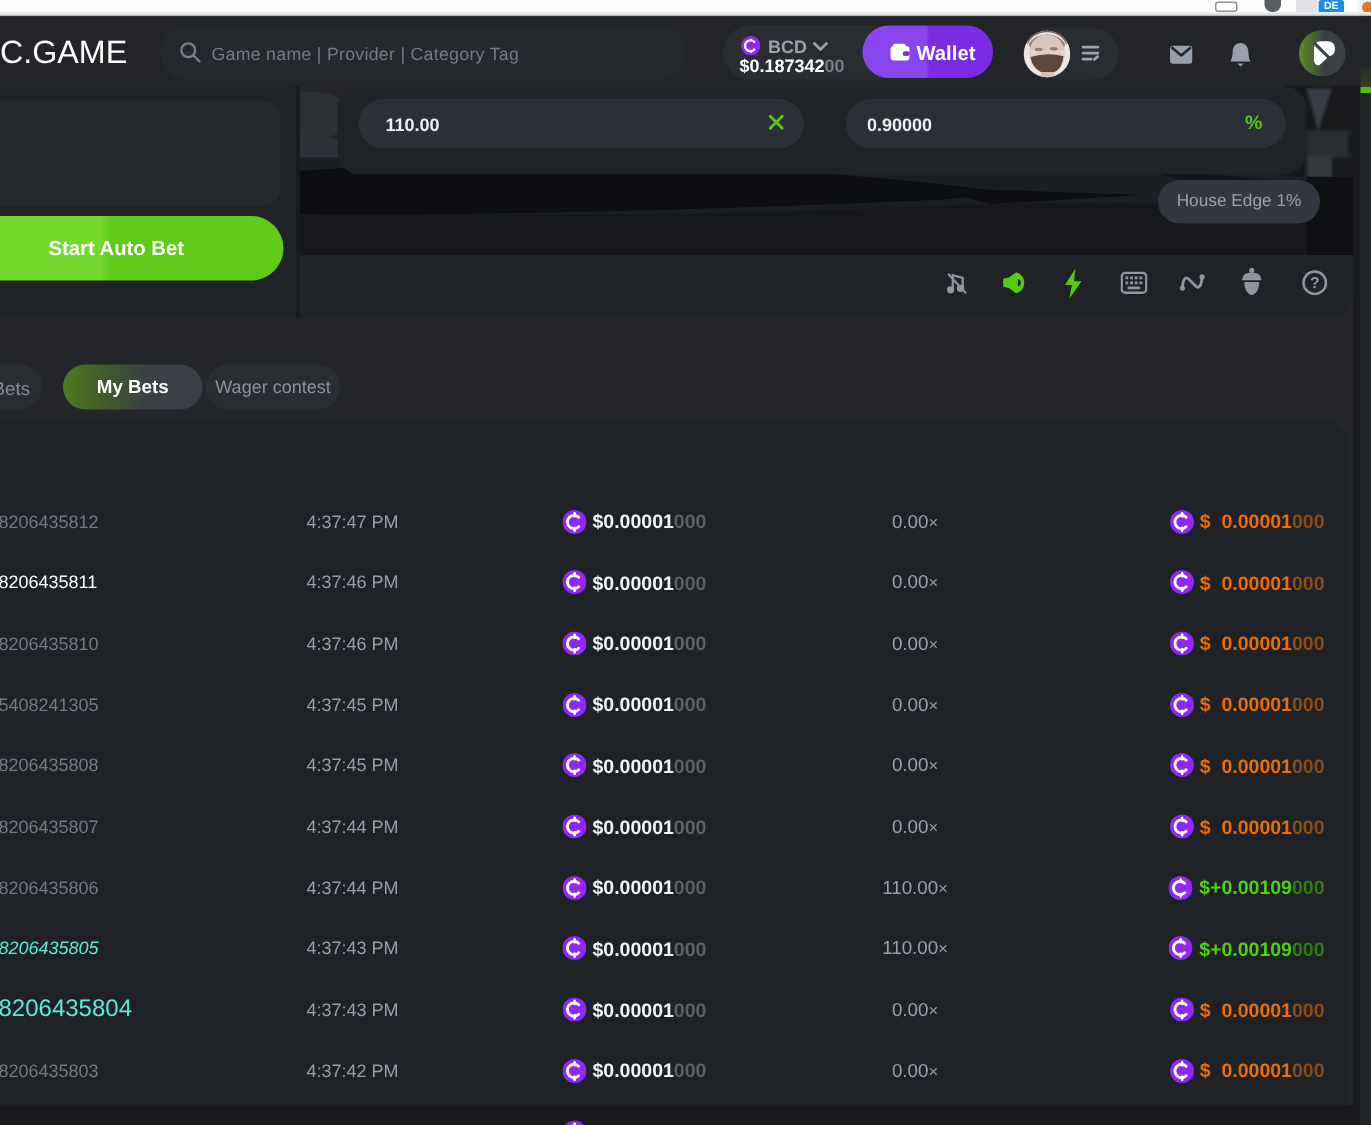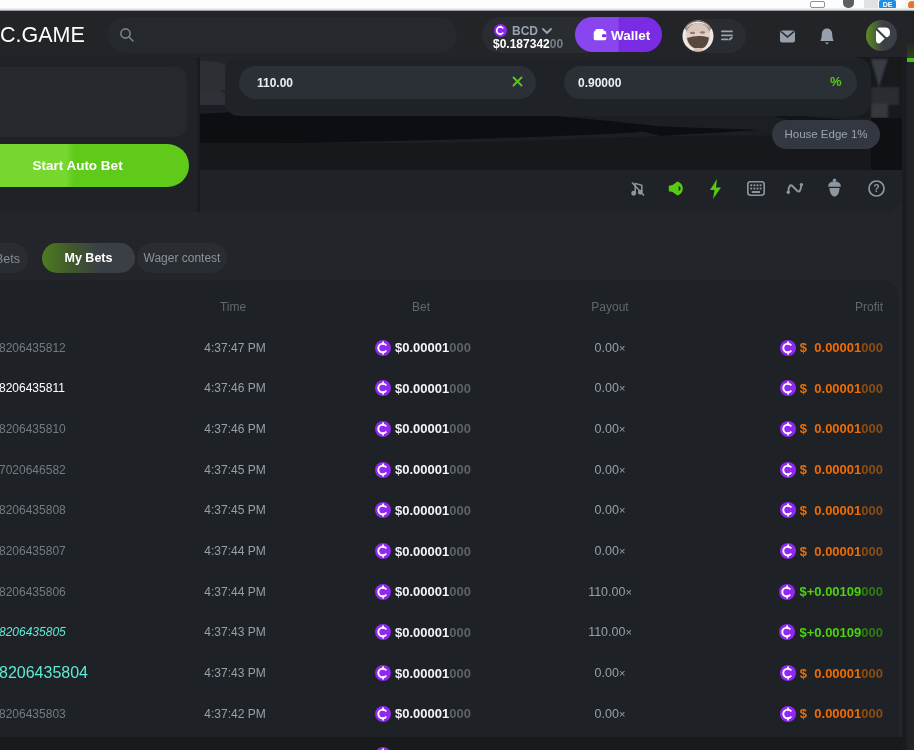--- a/index.html
+++ b/index.html
@@ -21,20 +21,21 @@
   <div class="abs" style="left:0;top:8px;width:914px;height:3px;background:linear-gradient(180deg,#f1f3f4 0%,#d8dadd 70%,#555 100%);"></div>
 
   <div class="abs" id="navbar" style="left:0;top:11px;width:914px;height:46px;background:#222428;"></div>
   <div class="abs" style="left:0px;top:23px;color:#fff;font-size:21.5px;font-weight:normal;letter-spacing:0px;">C.GAME</div>
 
   <div class="abs" style="left:107px;top:17px;width:350px;height:36px;background:#25282c;border-radius:18px;"></div>
   <svg class="abs" style="left:119px;top:27px;" width="16" height="16" viewBox="0 0 16 16">
       <circle cx="6.5" cy="6.5" r="4.6" fill="none" stroke="#78828c" stroke-width="1.6"></circle>
       <line x1="10" y1="10" x2="14" y2="14" stroke="#78828c" stroke-width="1.6" stroke-linecap="round"></line>
     </svg>
+  <div class="abs" style="left:141px;top:29px;color:#747e89;font-size:11.8px;letter-spacing:0.2px;">Game name | Provider | Category Tag</div>
 
   <div class="abs" style="left:482px;top:17px;width:120px;height:36px;background:#292c30;border-radius:18px;"></div>
   <svg class="abs" style="left:494px;top:24px;" width="13" height="13" viewBox="0 0 16 16">
       <circle cx="8" cy="8" r="8" fill="#9127f2"></circle>
       <path d="M10.8 4.9 A4.4 4.4 0 1 0 10.8 11.1" fill="none" stroke="#fff" stroke-width="2" stroke-linecap="round"></path>
       <line x1="8.1" y1="2.2" x2="8.1" y2="4.2" stroke="#fff" stroke-width="1.8"></line>
       <line x1="8.1" y1="11.8" x2="8.1" y2="13.8" stroke="#fff" stroke-width="1.8"></line>
     </svg>
   <div class="abs" style="left:512px;top:24px;color:#99a4af;font-size:12px;font-weight:bold;">BCD</div>
   <svg class="abs" style="left:541px;top:27px;" width="12" height="8" viewBox="0 0 12 8">
@@ -207,26 +208,20 @@
     </svg>
 
   <div class="abs" style="left:-40px;top:243px;width:68px;height:30px;background:#292c31;border-radius:15px;"></div>
   <div class="abs" style="left:-5px;top:252px;color:#848c96;font-size:12.5px;">Bets</div>
   <div class="abs" style="left:42px;top:243px;width:93px;height:30px;border-radius:15px;background:linear-gradient(90deg,#4d7c21 0%,#41582b 32%,#3a3f46 62%,#3a3f46 100%);"></div>
   <div class="abs" style="left:42px;top:251px;width:93px;text-align:center;color:#fff;font-size:12.5px;font-weight:bold;">My Bets</div>
   <div class="abs" style="left:137px;top:243px;width:90px;height:30px;background:#292c31;border-radius:15px;"></div>
   <div class="abs" style="left:137px;top:251px;width:90px;text-align:center;color:#8b939d;font-size:12px;">Wager contest</div>
 
   <div class="abs" style="left:-20px;top:280px;width:919px;height:470px;background:#1e2125;border-radius:18px;"></div>
-  <div class="abs" id="thead" style="left:0;top:300px;width:899px;height:14px;color:#60686f;font-size:12px;">
-    <div class="abs" style="left:153px;width:160px;text-align:center;">Time</div>
-    <div class="abs" style="left:341px;width:160px;text-align:center;">Bet</div>
-    <div class="abs" style="left:530px;width:160px;text-align:center;">Payout</div>
-    <div class="abs" style="left:700px;width:183px;text-align:right;">Profit</div>
-  </div>
   <div id="rows">
   <div class="abs" style="left:-1px;top:340.5px;color:#737b85;font-size:12px;line-height:14px;">8206435812</div>
   <div class="abs" style="left:155px;top:340.5px;width:160px;text-align:center;color:#95a0ab;font-size:12px;line-height:14px;">4:37:47 PM</div>
   <div class="abs" style="left:375px;top:339.5px;width:200px;height:16px;display:flex;align-items:center;">
         <svg width="16" height="16" viewBox="0 0 16 16" style="flex:none;">
           <circle cx="8" cy="8" r="8" fill="#9127f2"></circle>
           <path d="M10.8 4.9 A4.4 4.4 0 1 0 10.8 11.1" fill="none" stroke="#fff" stroke-width="1.9" stroke-linecap="round"></path>
           <line x1="8.1" y1="2.2" x2="8.1" y2="4.2" stroke="#fff" stroke-width="1.7" stroke-linecap="round"></line>
           <line x1="8.1" y1="11.8" x2="8.1" y2="13.8" stroke="#fff" stroke-width="1.7" stroke-linecap="round"></line>
         </svg>
@@ -280,21 +275,21 @@
   <div class="abs" style="left:700px;top:420.9px;width:183px;height:16px;display:flex;align-items:center;justify-content:flex-end;font-size:13px;">
         <svg width="16" height="16" viewBox="0 0 16 16" style="flex:none;">
           <circle cx="8" cy="8" r="8" fill="#9127f2"></circle>
           <path d="M10.8 4.9 A4.4 4.4 0 1 0 10.8 11.1" fill="none" stroke="#fff" stroke-width="1.9" stroke-linecap="round"></path>
           <line x1="8.1" y1="2.2" x2="8.1" y2="4.2" stroke="#fff" stroke-width="1.7" stroke-linecap="round"></line>
           <line x1="8.1" y1="11.8" x2="8.1" y2="13.8" stroke="#fff" stroke-width="1.7" stroke-linecap="round"></line>
         </svg>
         <span style="margin-left:4px;"></span>
         <span style="color:#ef6c00;font-weight:bold;">$&nbsp;&nbsp;0.00001<span style="color:#8a4d12;">000</span></span>
       </div>
-  <div class="abs" style="left:-1px;top:462.6px;color:#737b85;font-size:12px;line-height:14px;">7020646582</div>
+  <div class="abs" style="left:-1px;top:462.6px;color:#737b85;font-size:12px;line-height:14px;">5408241305</div>
   <div class="abs" style="left:155px;top:462.6px;width:160px;text-align:center;color:#95a0ab;font-size:12px;line-height:14px;">4:37:45 PM</div>
   <div class="abs" style="left:375px;top:461.6px;width:200px;height:16px;display:flex;align-items:center;">
         <svg width="16" height="16" viewBox="0 0 16 16" style="flex:none;">
           <circle cx="8" cy="8" r="8" fill="#9127f2"></circle>
           <path d="M10.8 4.9 A4.4 4.4 0 1 0 10.8 11.1" fill="none" stroke="#fff" stroke-width="1.9" stroke-linecap="round"></path>
           <line x1="8.1" y1="2.2" x2="8.1" y2="4.2" stroke="#fff" stroke-width="1.7" stroke-linecap="round"></line>
           <line x1="8.1" y1="11.8" x2="8.1" y2="13.8" stroke="#fff" stroke-width="1.7" stroke-linecap="round"></line>
         </svg>
         <span style="margin-left:4px;color:#f2f5f7;font-weight:bold;font-size:13px;">$0.00001<span style="color:#5d6269;">000</span></span>
       </div>

